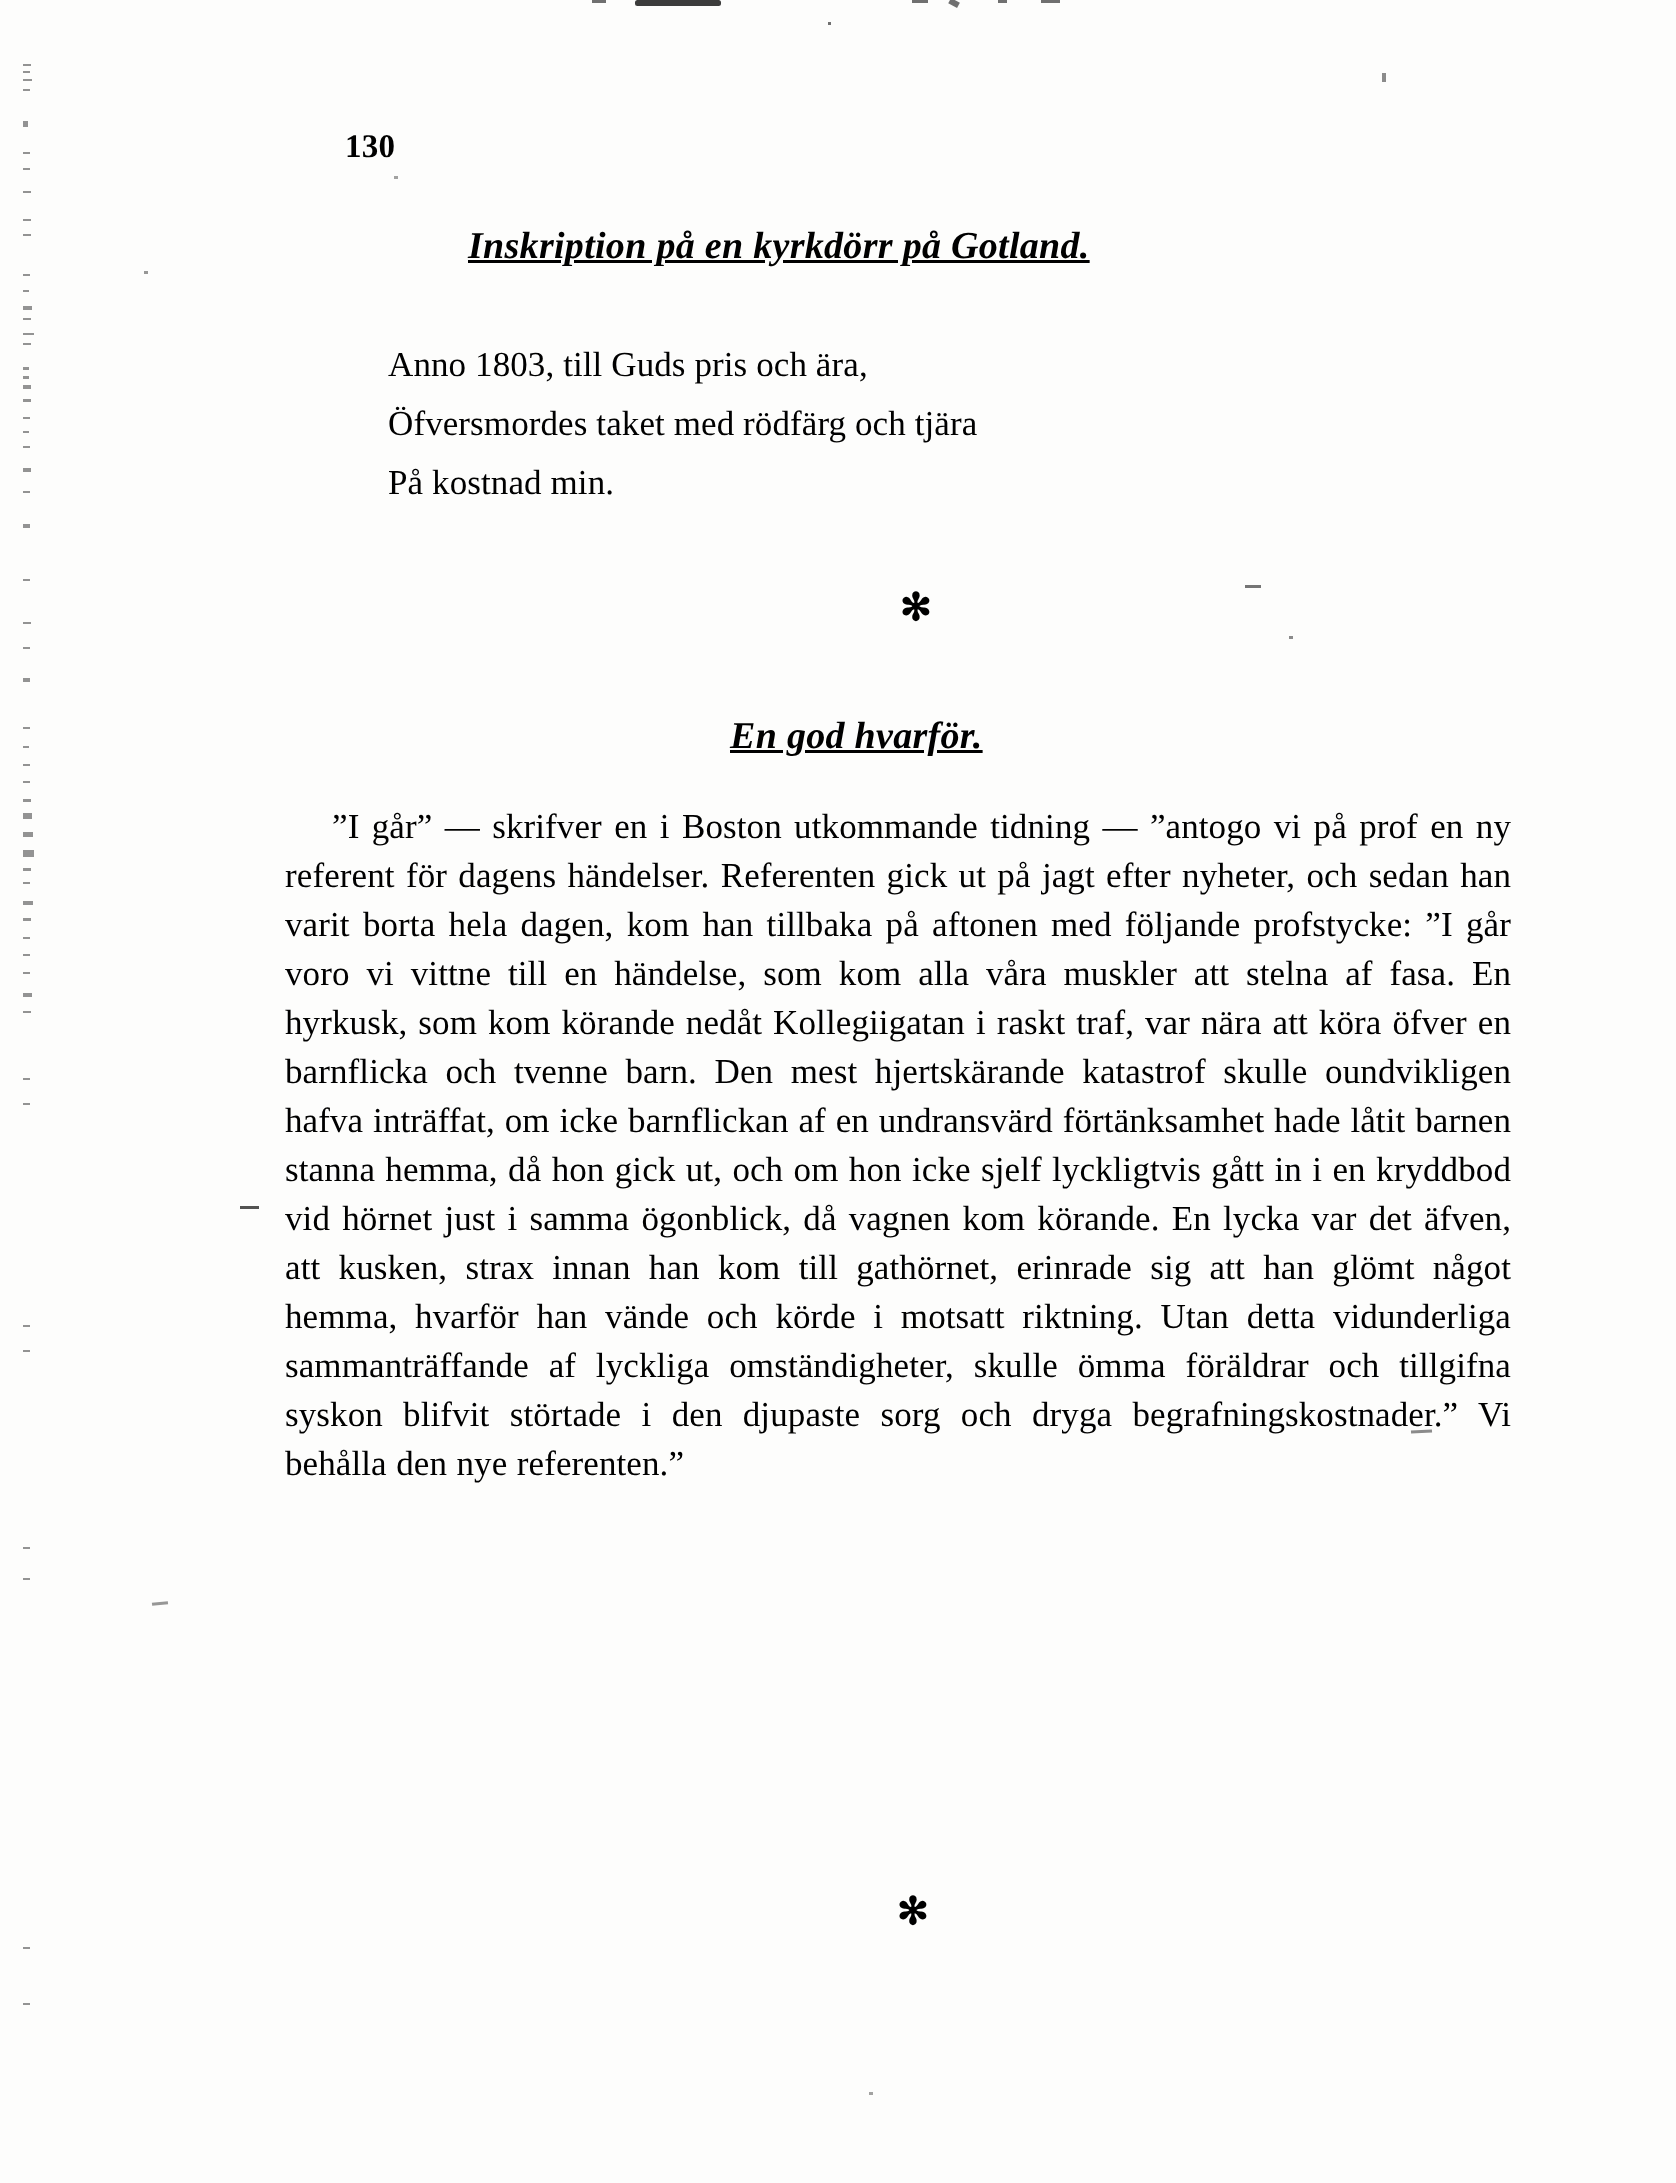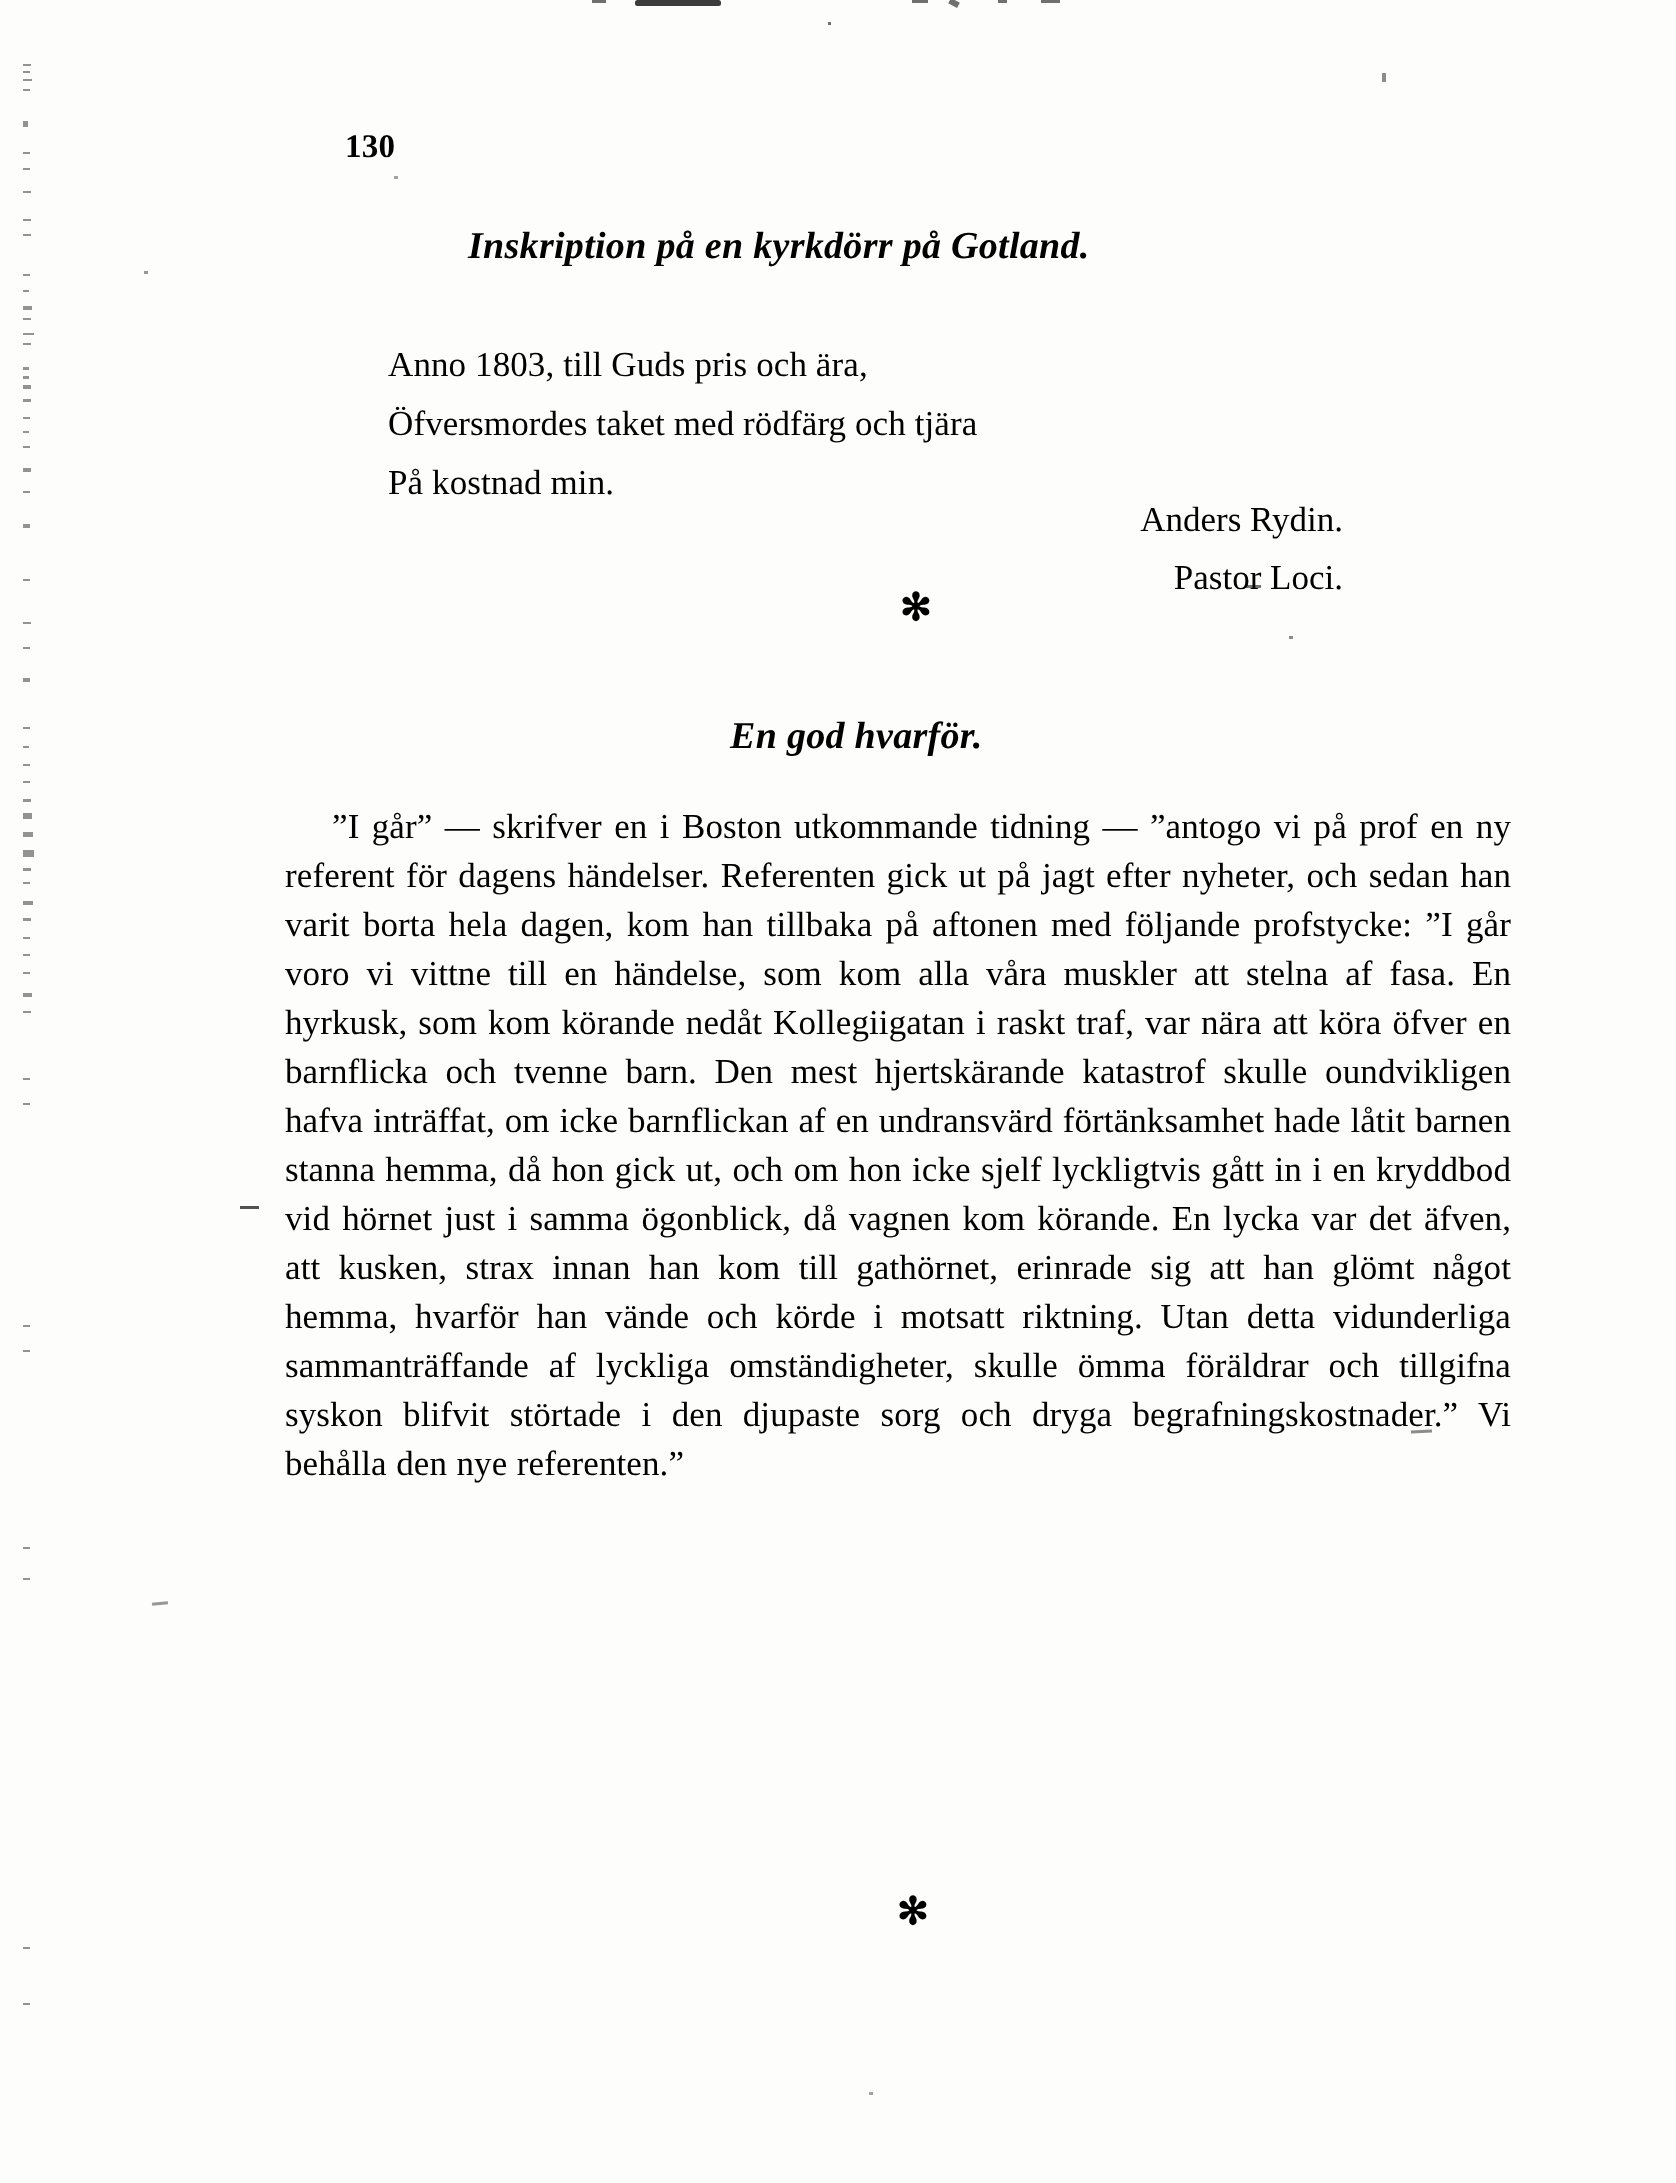--- a/index.html
+++ b/index.html
@@ -39,20 +39,21 @@
     letter-spacing: 0.3px;
   }
 
   .head {
     position: absolute;
     font-style: italic;
     font-weight: 700;
     font-size: 38px;
     letter-spacing: 0.3px;
     white-space: nowrap;
+    text-decoration: underline;
   }
   .head-1 { left: 468px;  top: 203px; }
   .head-2 { left: 730px; top: 693px; }
 
   .verse {
     position: absolute;
     left: 388px;
     top: 314px;
     font-size: 35px;
     line-height: 59px;
@@ -184,22 +185,20 @@
   <div class="artifact" style="left:1382px; top:73px; width:3.7px; height:8.6px; opacity:.5;"></div>
 
   <div class="folio">130</div>
 
   <div class="head head-1">Inskription på en kyrkdörr på Gotland.</div>
 
   <div class="verse">Anno 1803, till Guds pris och ära,
 Öfversmordes taket med rödfärg och tjära
 På kostnad min.</div>
 
-  <div class="signature">Anders Rydin.
-Pastor Loci.</div>
 
   <div class="sep sep-1">✻</div>
 
   <div class="head head-2">En god hvarför.</div>
 
   <div class="body-text"><span class="indent"></span><span>”I går” — skrifver en i Boston utkommande tidning — ”antogo vi på prof en ny referent för dagens händelser. Referenten gick ut på jagt efter nyheter, och sedan han varit borta hela dagen, kom han tillbaka på aftonen med följande profstycke: ”I går voro vi vittne till en händelse, som kom alla våra muskler att stelna af fasa. En hyrkusk, som kom körande nedåt Kollegiigatan i raskt traf, var nära att köra öfver en barnflicka och tvenne barn. Den mest hjertskärande katastrof skulle oundvikligen hafva inträffat, om icke barnflickan af en undransvärd förtänksamhet hade låtit barnen stanna hemma, då hon gick ut, och om hon icke sjelf lyckligtvis gått in i en kryddbod vid hörnet just i samma ögonblick, då vagnen kom körande. En lycka var det äfven, att kusken, strax innan han kom till gathörnet, erinrade sig att han glömt något hemma, hvarför han vände och körde i motsatt riktning. Utan detta vidunderliga sammanträffande af lyckliga omständigheter, skulle ömma föräldrar och tillgifna syskon blifvit störtade i den djupaste sorg och dryga begrafningskostnader.” Vi behålla den nye referenten.”</span></div>
 
   <div class="sep sep-2">✻</div>
 
 </div>

